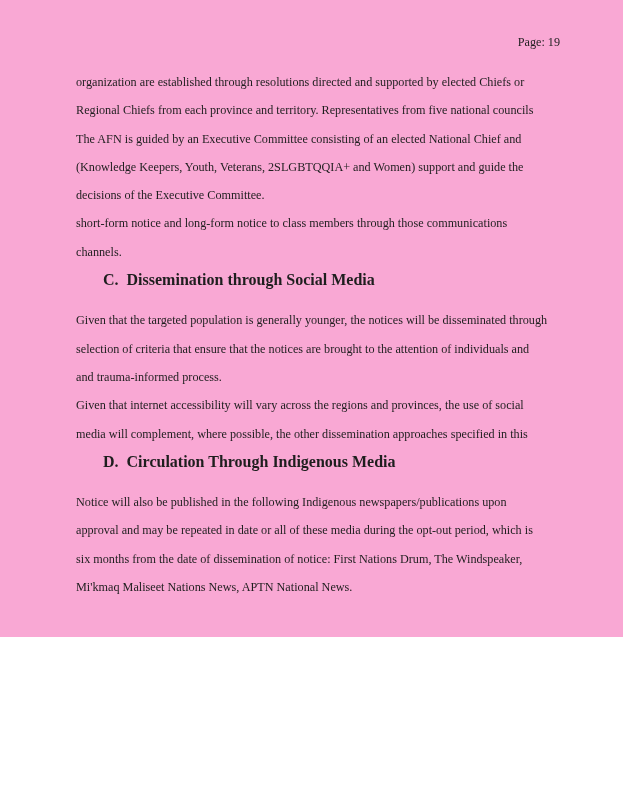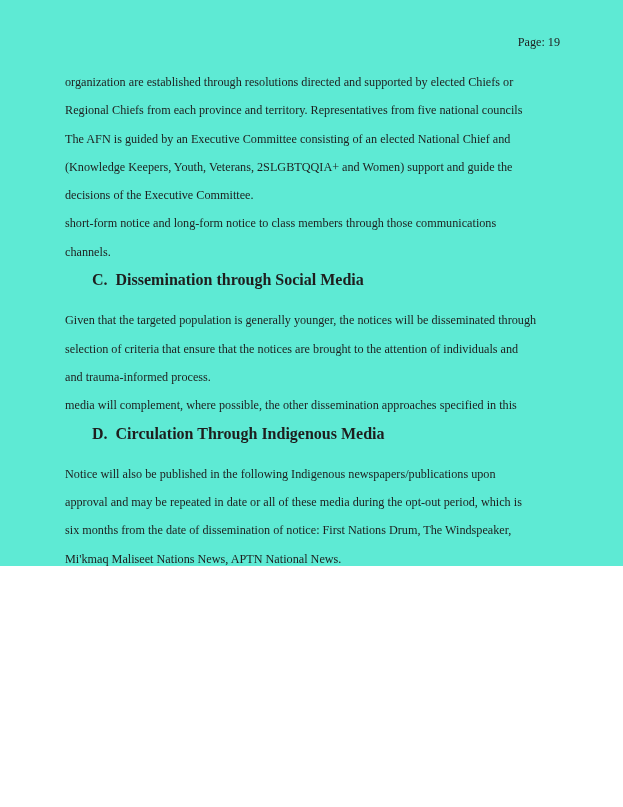--- a/index.html
+++ b/index.html
@@ -3,38 +3,38 @@
 <meta charset="utf-8">
 <style>
   html, body {
     margin: 0;
     padding: 0;
     background: #ffffff;
   }
   .page {
     position: relative;
     width: 623px;
-    height: 566px;
-    background: #5eead4;
+    height: 637px;
+    background: #f9a8d4;
     font-family: "Liberation Serif", serif;
     color: #1e1e1e;
     overflow: hidden;
   }
   .page-number {
     position: absolute;
     top: 34px;
     right: 63px;
     font-size: 12.2px;
     line-height: 16px;
     white-space: nowrap;
   }
   .content {
     position: absolute;
     top: 68px;
-    left: 65px;
+    left: 76px;
     width: 500px;
   }
   .para {
     margin: 0;
   }
   .line {
     font-size: 12.2px;
     line-height: 28.3px;
     white-space: nowrap;
   }
@@ -80,20 +80,21 @@
       <span class="heading-label">C.</span><span class="heading-title">Dissemination through Social Media</span>
     </div>
 
     <div class="para">
       <div class="line">Given that the targeted population is generally younger, the notices will be disseminated through</div>
       <div class="line">selection of criteria that ensure that the notices are brought to the attention of individuals and</div>
       <div class="line">and trauma-informed process.</div>
     </div>
 
     <div class="para">
+      <div class="line">Given that internet accessibility will vary across the regions and provinces, the use of social</div>
       <div class="line">media will complement, where possible, the other dissemination approaches specified in this</div>
     </div>
 
     <div class="heading">
       <span class="heading-label">D.</span><span class="heading-title">Circulation Through Indigenous Media</span>
     </div>
 
     <div class="para">
       <div class="line">Notice will also be published in the following Indigenous newspapers/publications upon</div>
       <div class="line">approval and may be repeated in date or all of these media during the opt-out period, which is</div>

